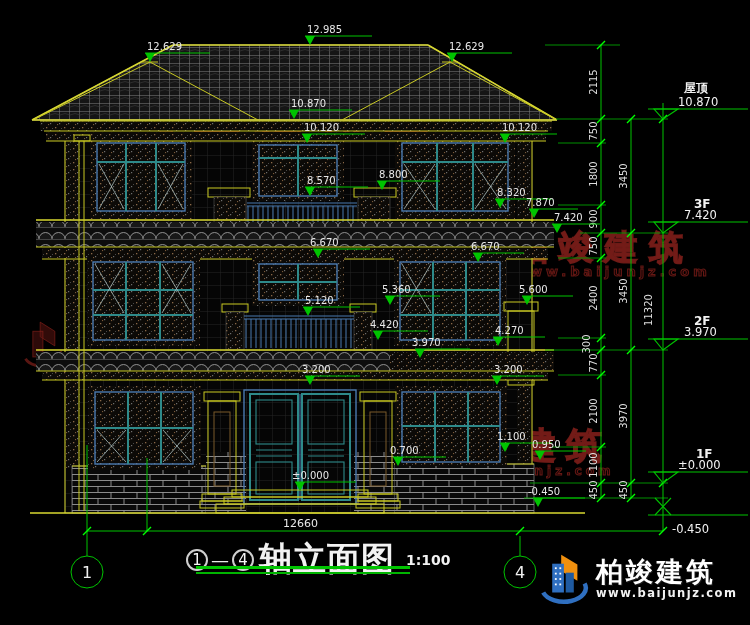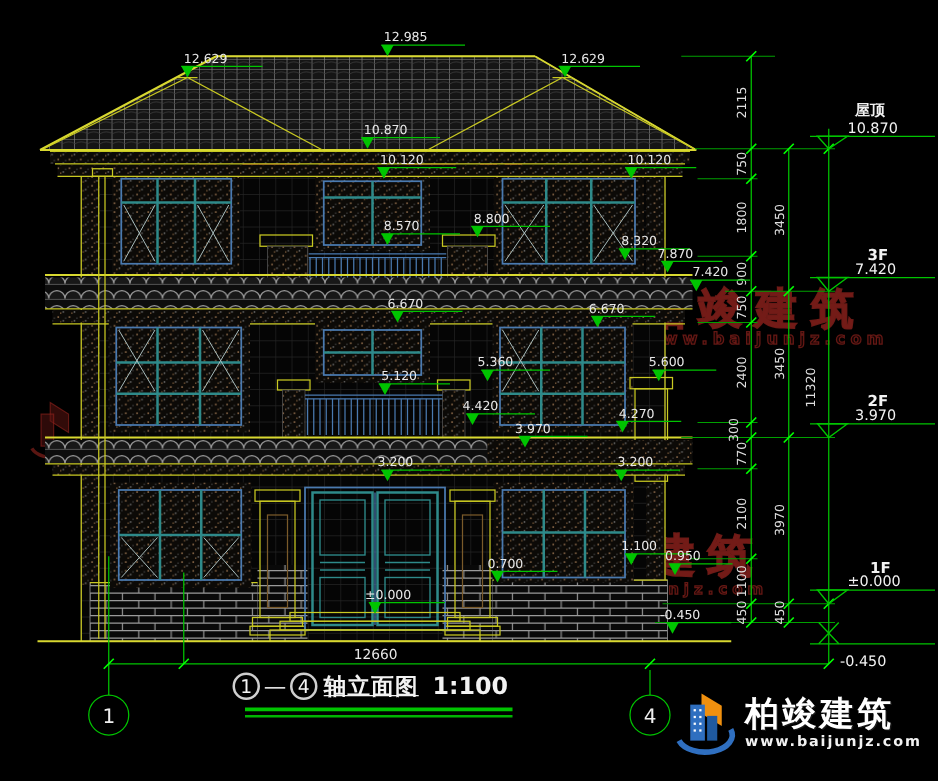--- a/index.html
+++ b/index.html
@@ -34,22 +34,22 @@
   .wm .name{font-weight:bold;color:rgba(70,14,12,.38);
             -webkit-text-stroke:1.5px rgba(150,36,30,.72);line-height:1.0;white-space:nowrap;}
   .wm .site{font-weight:bold;color:rgba(70,14,12,.30);
             -webkit-text-stroke:1px rgba(150,36,30,.66);white-space:nowrap;}
 
   
   #title-bar{position:absolute;left:186px;top:537px;display:flex;align-items:center;gap:5px;color:#f2f2f2;}
   .ax-circle{display:inline-flex;align-items:center;justify-content:center;width:22px;height:22px;
              border:2px solid #cfcfcf;border-radius:50%;font-size:15px;color:#f5f5f5;box-sizing:border-box;}
   .t-dash{font-size:18px;margin:0 -2px;color:#e8e8e8;}
-  .t-main{font-size:18px;font-weight:bold;letter-spacing:1px;white-space:nowrap;text-decoration:underline;}
-  .t-scale{font-size:19px;font-weight:bold;margin-left:6px;}
+  .t-main{font-size:33px;font-weight:bold;letter-spacing:1px;white-space:nowrap;}
+  .t-scale{font-size:14px;font-weight:bold;margin-left:6px;}
   .t-underline1{position:absolute;left:196px;top:566px;width:214px;height:3px;background:#00c400;}
   .t-underline2{position:absolute;left:196px;top:572px;width:214px;height:2px;background:#00b400;}
 
   
   #brand{position:absolute;left:536px;top:551px;display:flex;align-items:center;gap:6px;}
   #brand .col{display:flex;flex-direction:column;line-height:1;}
   #brand .bname{font-size:27px;font-weight:bold;color:#fff;white-space:nowrap;letter-spacing:3px;
                 text-shadow:0 0 2px #000,1px 1px 0 #222;}
   #brand .bsite{font-size:11.5px;font-weight:bold;color:#f2f2f2;letter-spacing:1.5px;margin-top:3px;
                 text-shadow:0 0 2px #000;}

